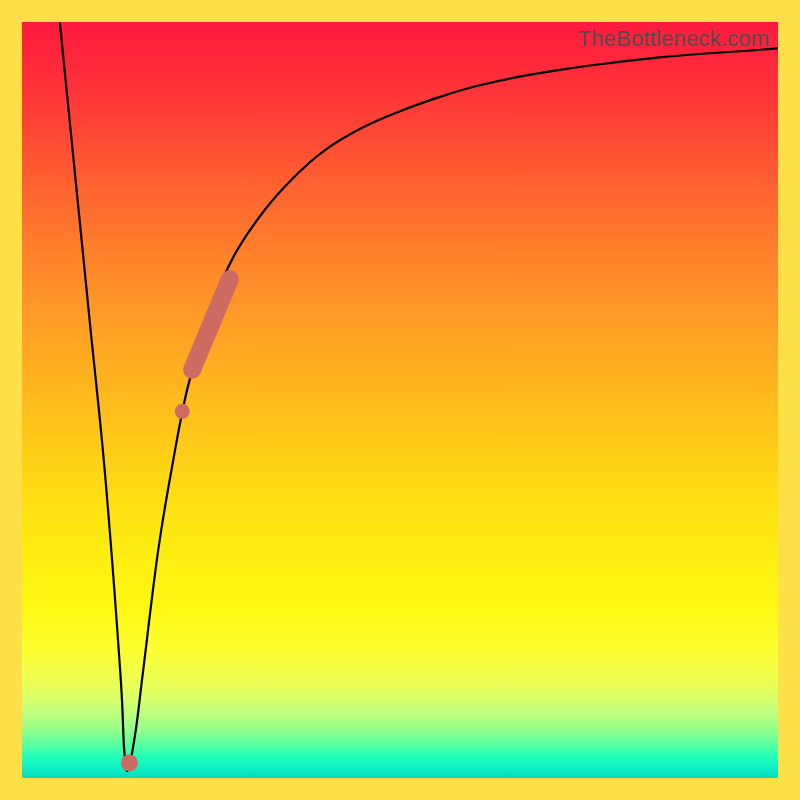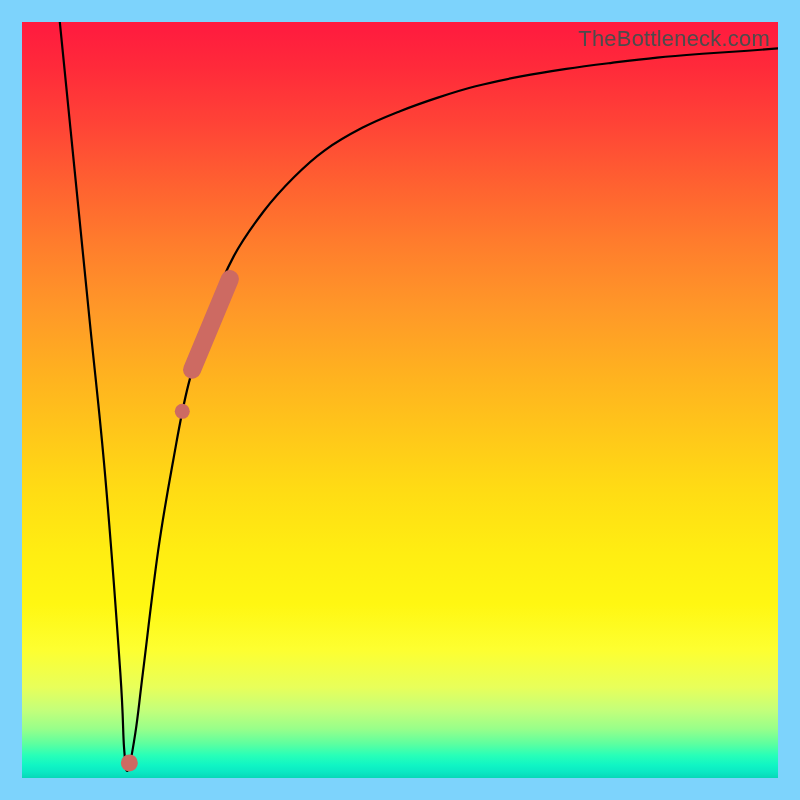--- a/index.html
+++ b/index.html
@@ -8,21 +8,21 @@
     width: 800px;
     height: 800px;
     overflow: hidden;
     background: #000;
     font-family: Arial, Helvetica, sans-serif;
   }
   .frame {
     position: relative;
     width: 800px;
     height: 800px;
-    background: #7dd3fc;
+    background: #fde047;
   }
   .plot {
     position: absolute;
     left: 22px;
     top: 22px;
     width: 756px;
     height: 756px;
     overflow: hidden;
   }
   .gradient {

